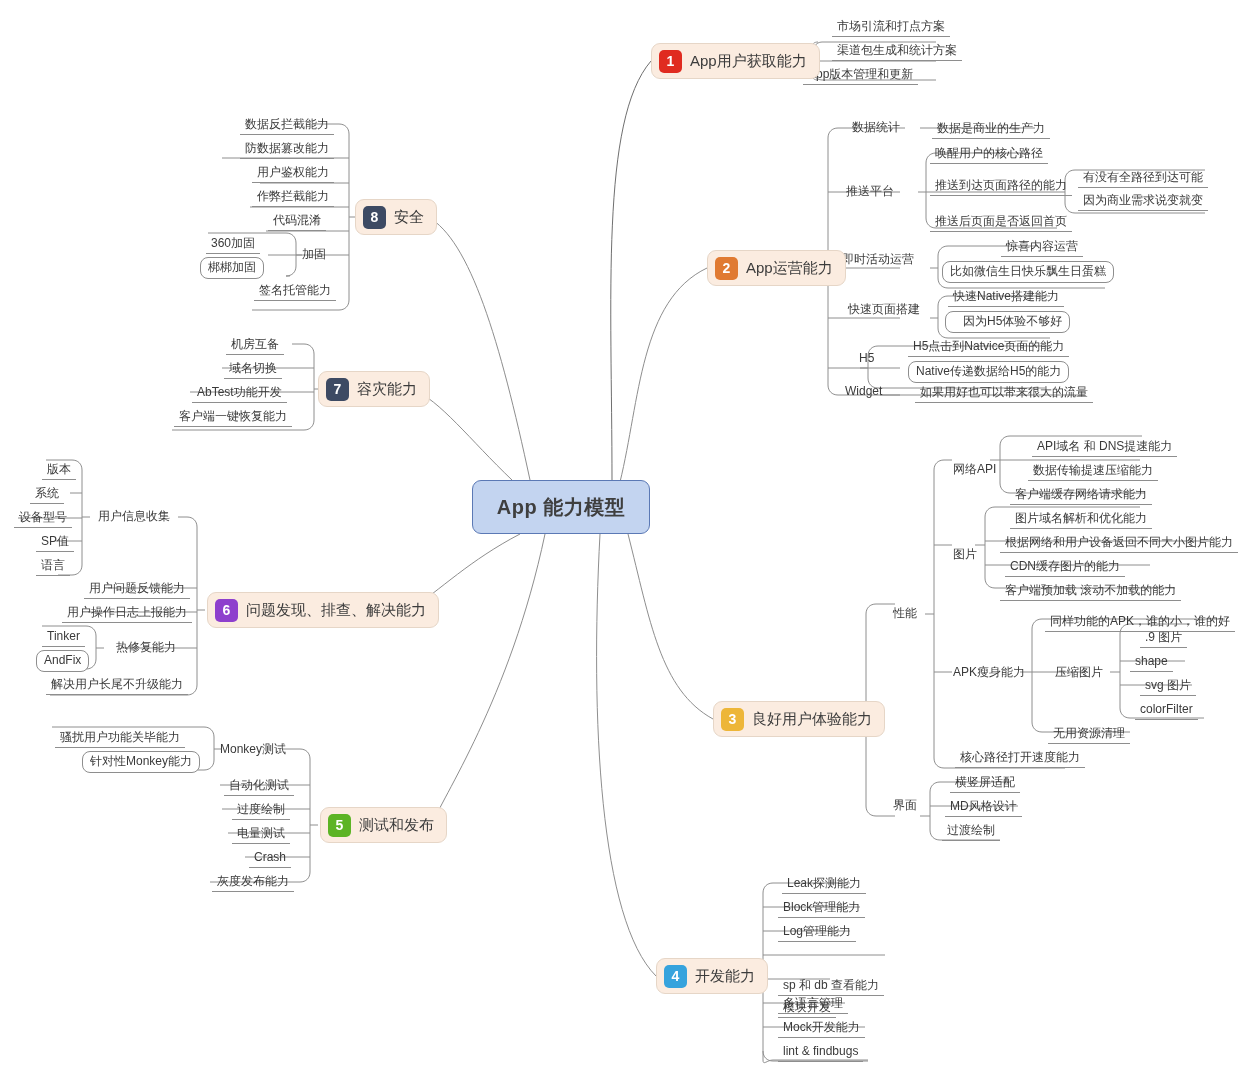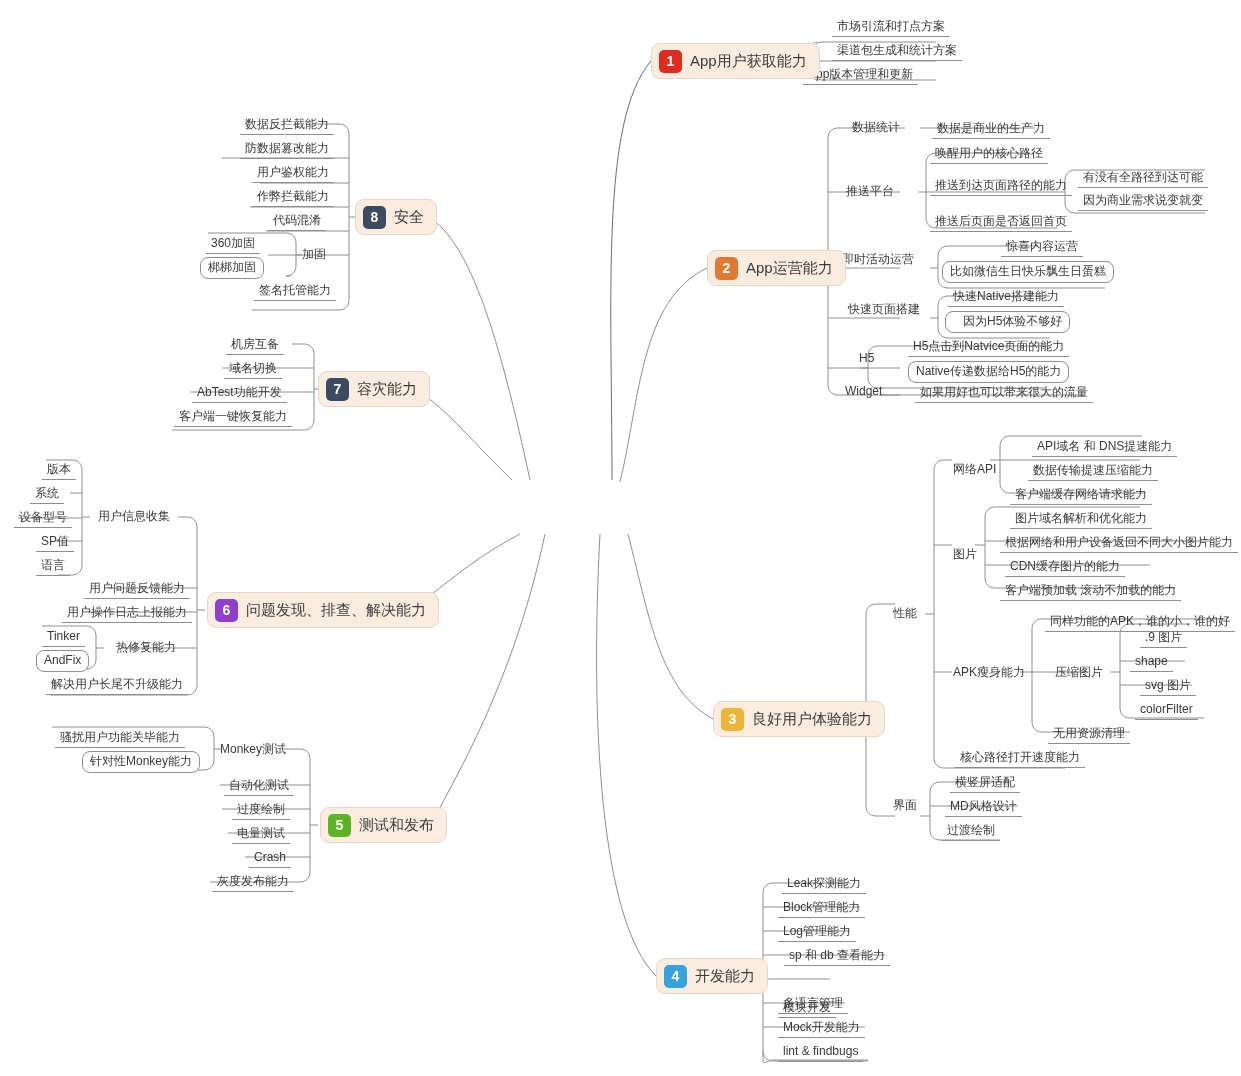--- a/index.html
+++ b/index.html
@@ -266,20 +266,21 @@
       <path d="M349,300 C349,306 345,310 339,310 L252,310"></path>
 
       <path d="M302,255 L296,255"></path>
       <path d="M296,243 C296,237 292,233 286,233 L276,233"></path>
       <path d="M296,243 L296,266"></path>
       <path d="M296,266 C296,272 292,276 286,276 L290,276"></path>
       <path d="M276,233 L208,233"></path>
     </g>
   </svg>
 
+  <div class="root-node">App 能力模型</div>
 
   <div class="branch" style="left:651px; top:43px;">
     <span class="badge" style="background:#e02b20;">1</span>
     <span class="btext">App用户获取能力</span>
   </div>
   <div class="leaf" style="left:832px; top:18px;">市场引流和打点方案</div>
   <div class="leaf" style="left:832px; top:42px;">渠道包生成和统计方案</div>
   <div class="leaf" style="left:803px; top:66px;">App版本管理和更新</div>
 
   <div class="branch" style="left:707px; top:250px;">
@@ -334,21 +335,21 @@
   <div class="leaf" style="left:945px; top:798px;">MD风格设计</div>
   <div class="leaf" style="left:942px; top:822px;">过渡绘制</div>
 
   <div class="branch" style="left:656px; top:958px;">
     <span class="badge" style="background:#36a3dd;">4</span>
     <span class="btext">开发能力</span>
   </div>
   <div class="leaf" style="left:782px; top:875px;">Leak探测能力</div>
   <div class="leaf" style="left:778px; top:899px;">Block管理能力</div>
   <div class="leaf" style="left:778px; top:923px;">Log管理能力</div>
-  <div class="leaf" style="left:778px; top:947px;margin-left:6px;">sp 和 db 查看能力</div>
+  <div class="leaf" style="left:778px; top:977px;">sp 和 db 查看能力</div>
   <div class="leaf" style="left:778px; top:971px;margin-top:28px;">模块开发</div>
   <div class="leaf" style="left:778px; top:995px;">多语言管理</div>
   <div class="leaf" style="left:778px; top:1019px;">Mock开发能力</div>
   <div class="leaf" style="left:778px; top:1043px;">lint &amp; findbugs</div>
 
   <div class="branch" style="left:320px; top:807px;">
     <span class="badge" style="background:#5cb425;">5</span>
     <span class="btext">测试和发布</span>
   </div>
   <div class="subtopic" style="left:220px; top:742px;">Monkey测试</div>

